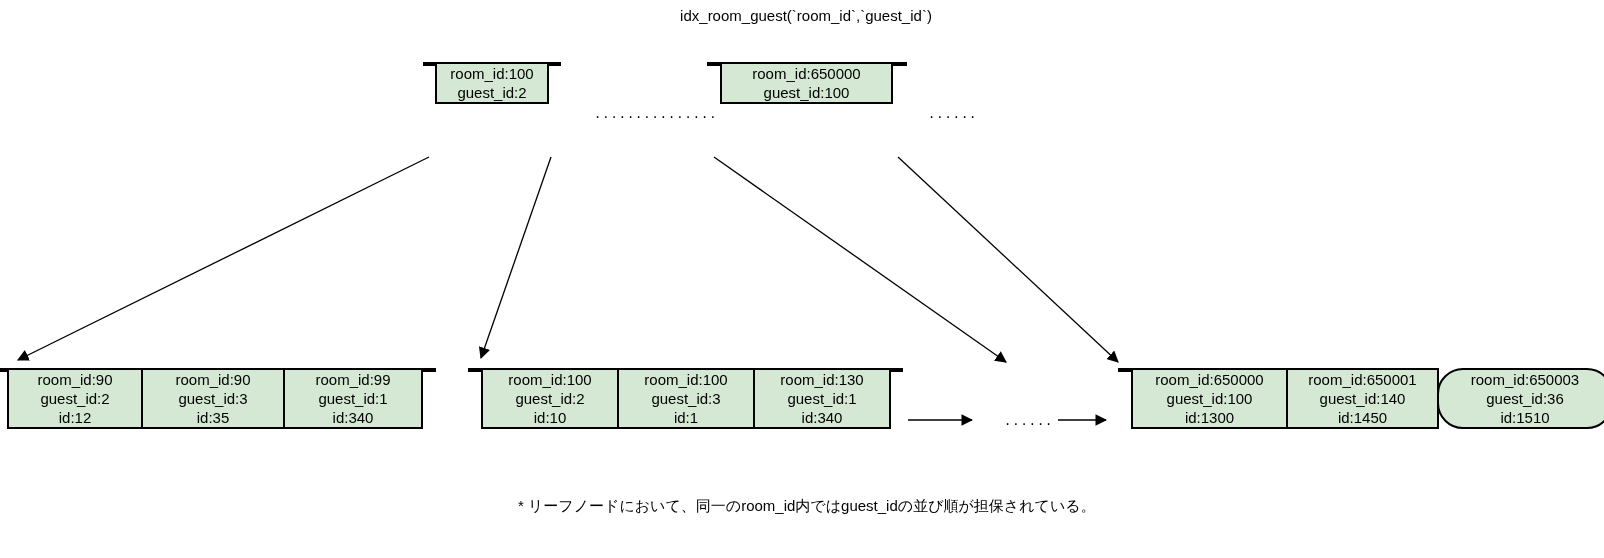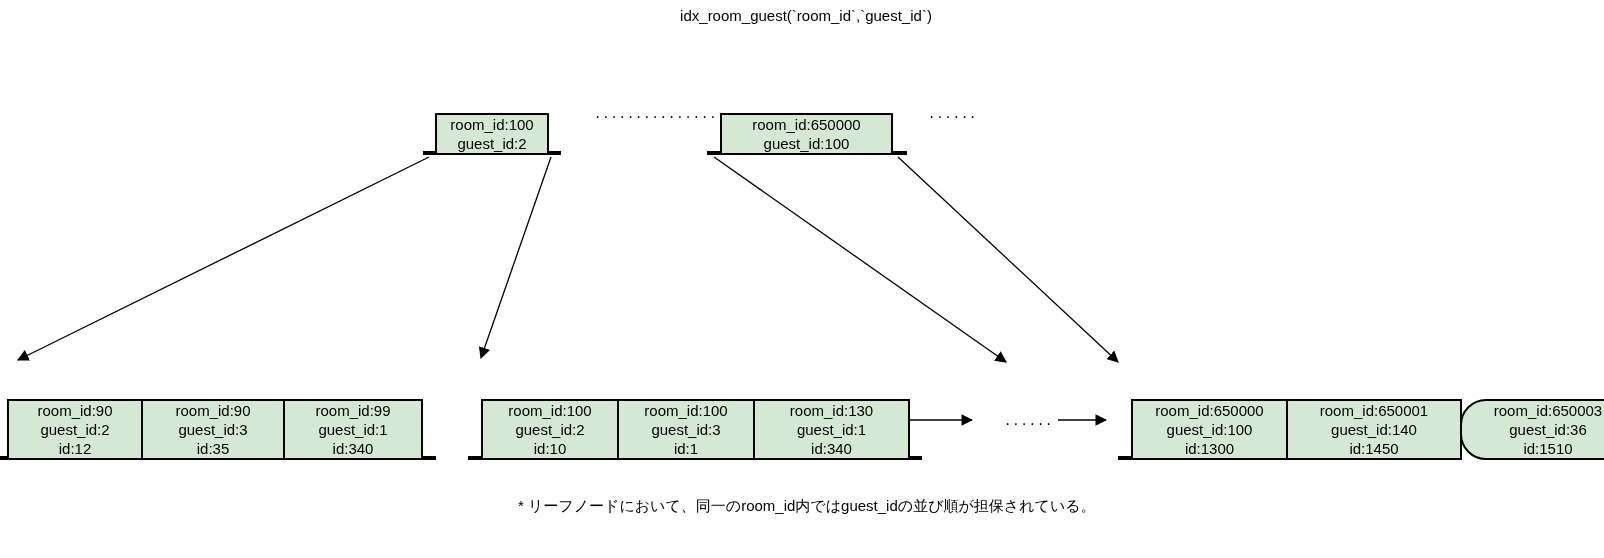--- a/index.html
+++ b/index.html
@@ -15,21 +15,21 @@
   .title {
     position: absolute;
     top: 7px; left: 4px;
     width: 100%;
     text-align: center;
     font-size: 15px;
   }
   .node {
     position: absolute;
     display: flex;
-    align-items: flex-end;
+    align-items: flex-start;
   }
   .cell {
     box-sizing: border-box;
     border: 2px solid #000;
     margin-left: -2px;
     background: #ffffff;
     display: flex;
     flex-direction: column;
     justify-content: center;
     align-items: center;
@@ -121,38 +121,38 @@
     <div class="cell filled" style="width:138px;">
       <div class="ln">room_id:100</div>
       <div class="ln">guest_id:2</div>
       <div class="ln">id:10</div>
     </div>
     <div class="cell filled" style="width:138px;">
       <div class="ln">room_id:100</div>
       <div class="ln">guest_id:3</div>
       <div class="ln">id:1</div>
     </div>
-    <div class="cell filled" style="width:157px;">
+    <div class="cell filled" style="width:138px;">
       <div class="ln">room_id:130</div>
       <div class="ln">guest_id:1</div>
       <div class="ln">id:340</div>
     </div>
     <div class="cell" style="width:14px;"></div>
   </div>
 
   <div class="dots" style="left:1004px; top:415px;">......</div>
 
   <div class="node" style="left:1118px; top:368px; height:92px;">
     <div class="cell" style="width:15px;"></div>
     <div class="cell filled" style="width:157px;">
       <div class="ln">room_id:650000</div>
       <div class="ln">guest_id:100</div>
       <div class="ln">id:1300</div>
     </div>
-    <div class="cell filled" style="width:176px;">
+    <div class="cell filled" style="width:153px;">
       <div class="ln">room_id:650001</div>
       <div class="ln">guest_id:140</div>
       <div class="ln">id:1450</div>
     </div>
     <div class="cell filled" style="width:176px;border-radius:26px;">
       <div class="ln">room_id:650003</div>
       <div class="ln">guest_id:36</div>
       <div class="ln">id:1510</div>
     </div>
     <div class="cell" style="width:25px;"></div>

